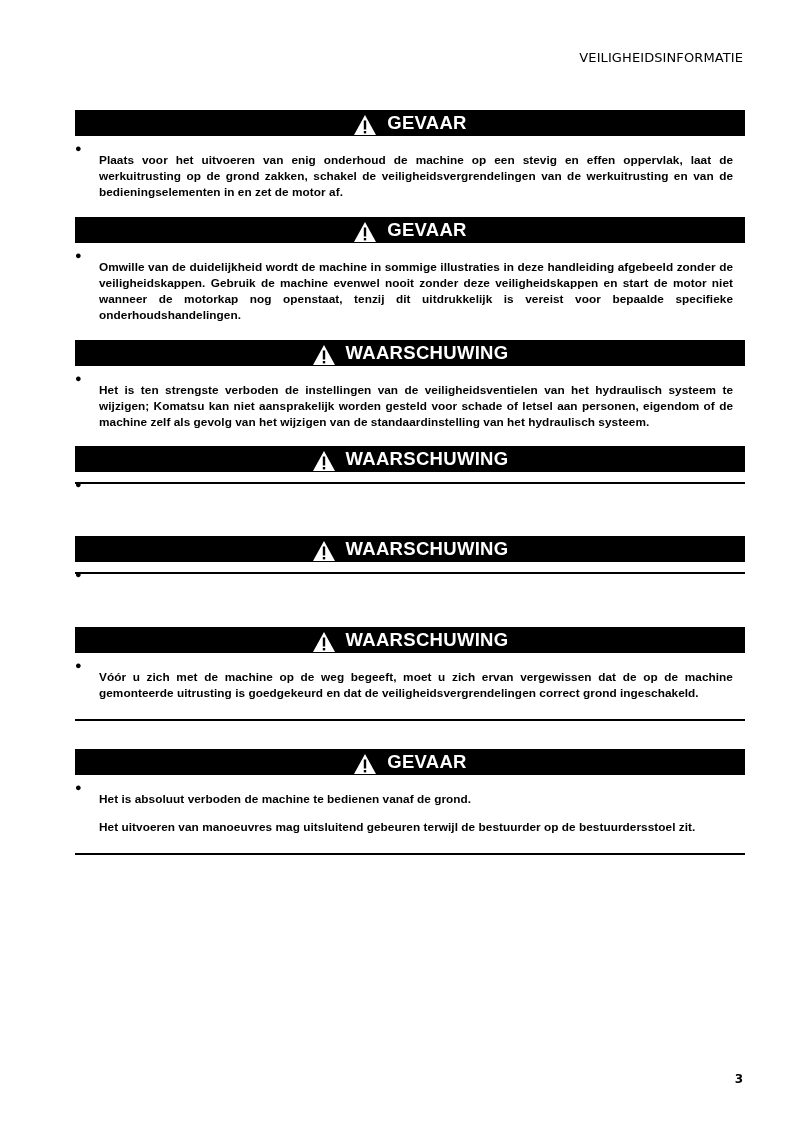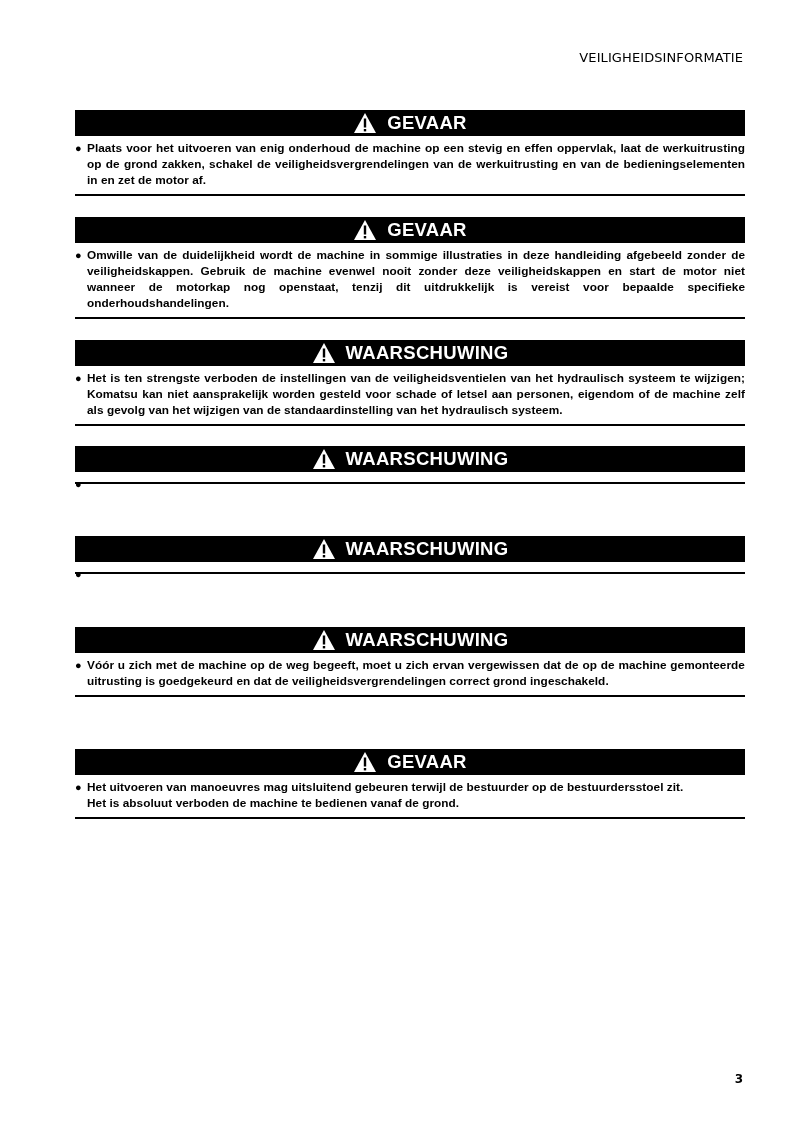--- a/index.html
+++ b/index.html
@@ -34,21 +34,21 @@
     }
     .notice {
       position: absolute;
       left: 75px;
       width: 670px;
     }
     .notice-bar {
       height: 26px;
       background: #000000;
       display: flex;
-      align-items: center;
+      align-items: flex-end;
       justify-content: center;
       color: #ffffff;
     }
     .notice-bar .icon {
       width: 24px;
       height: 22px;
       margin-right: 10px;
       display: inline-block;
     }
     .notice-bar .icon svg {
@@ -72,21 +72,21 @@
       letter-spacing: 0.05px;
     }
     .notice-body .bullet {
       position: absolute;
       left: 0px;
       top: 4px;
       font-size: 11px;
       line-height: 16px;
     }
     .notice-body p {
-      margin: 0;
+      margin: 12px;
     }
     .notice-rule {
       height: 2px;
       background: #000000;
       width: 670px;
     }
   </style>
 </head>
 <body>
 
@@ -204,19 +204,19 @@
       <svg width="24" height="22" viewBox="0 0 24 22">
           <polygon points="12,1 23,21 1,21" fill="#ffffff"></polygon>
           <rect x="10.8" y="6.5" width="2.4" height="9" fill="#000"></rect>
           <rect x="10.8" y="17" width="2.4" height="2.4" fill="#000"></rect>
         </svg>
     </span>
     <span class="notice-title">GEVAAR</span>
   </div>
   <div class="notice-body">
     <span class="bullet">●</span>
+    <p>Het is absoluut verboden de machine te bedienen vanaf de grond.</p>
     <p>Het uitvoeren van manoeuvres mag uitsluitend gebeuren terwijl de bestuurder op de bestuurdersstoel zit.</p>
-    <p>Het is absoluut verboden de machine te bedienen vanaf de grond.</p>
   </div>
   <div class="notice-rule"></div>
 </section>
 
 <div class="page-number">3</div>
 
 </body></html>

